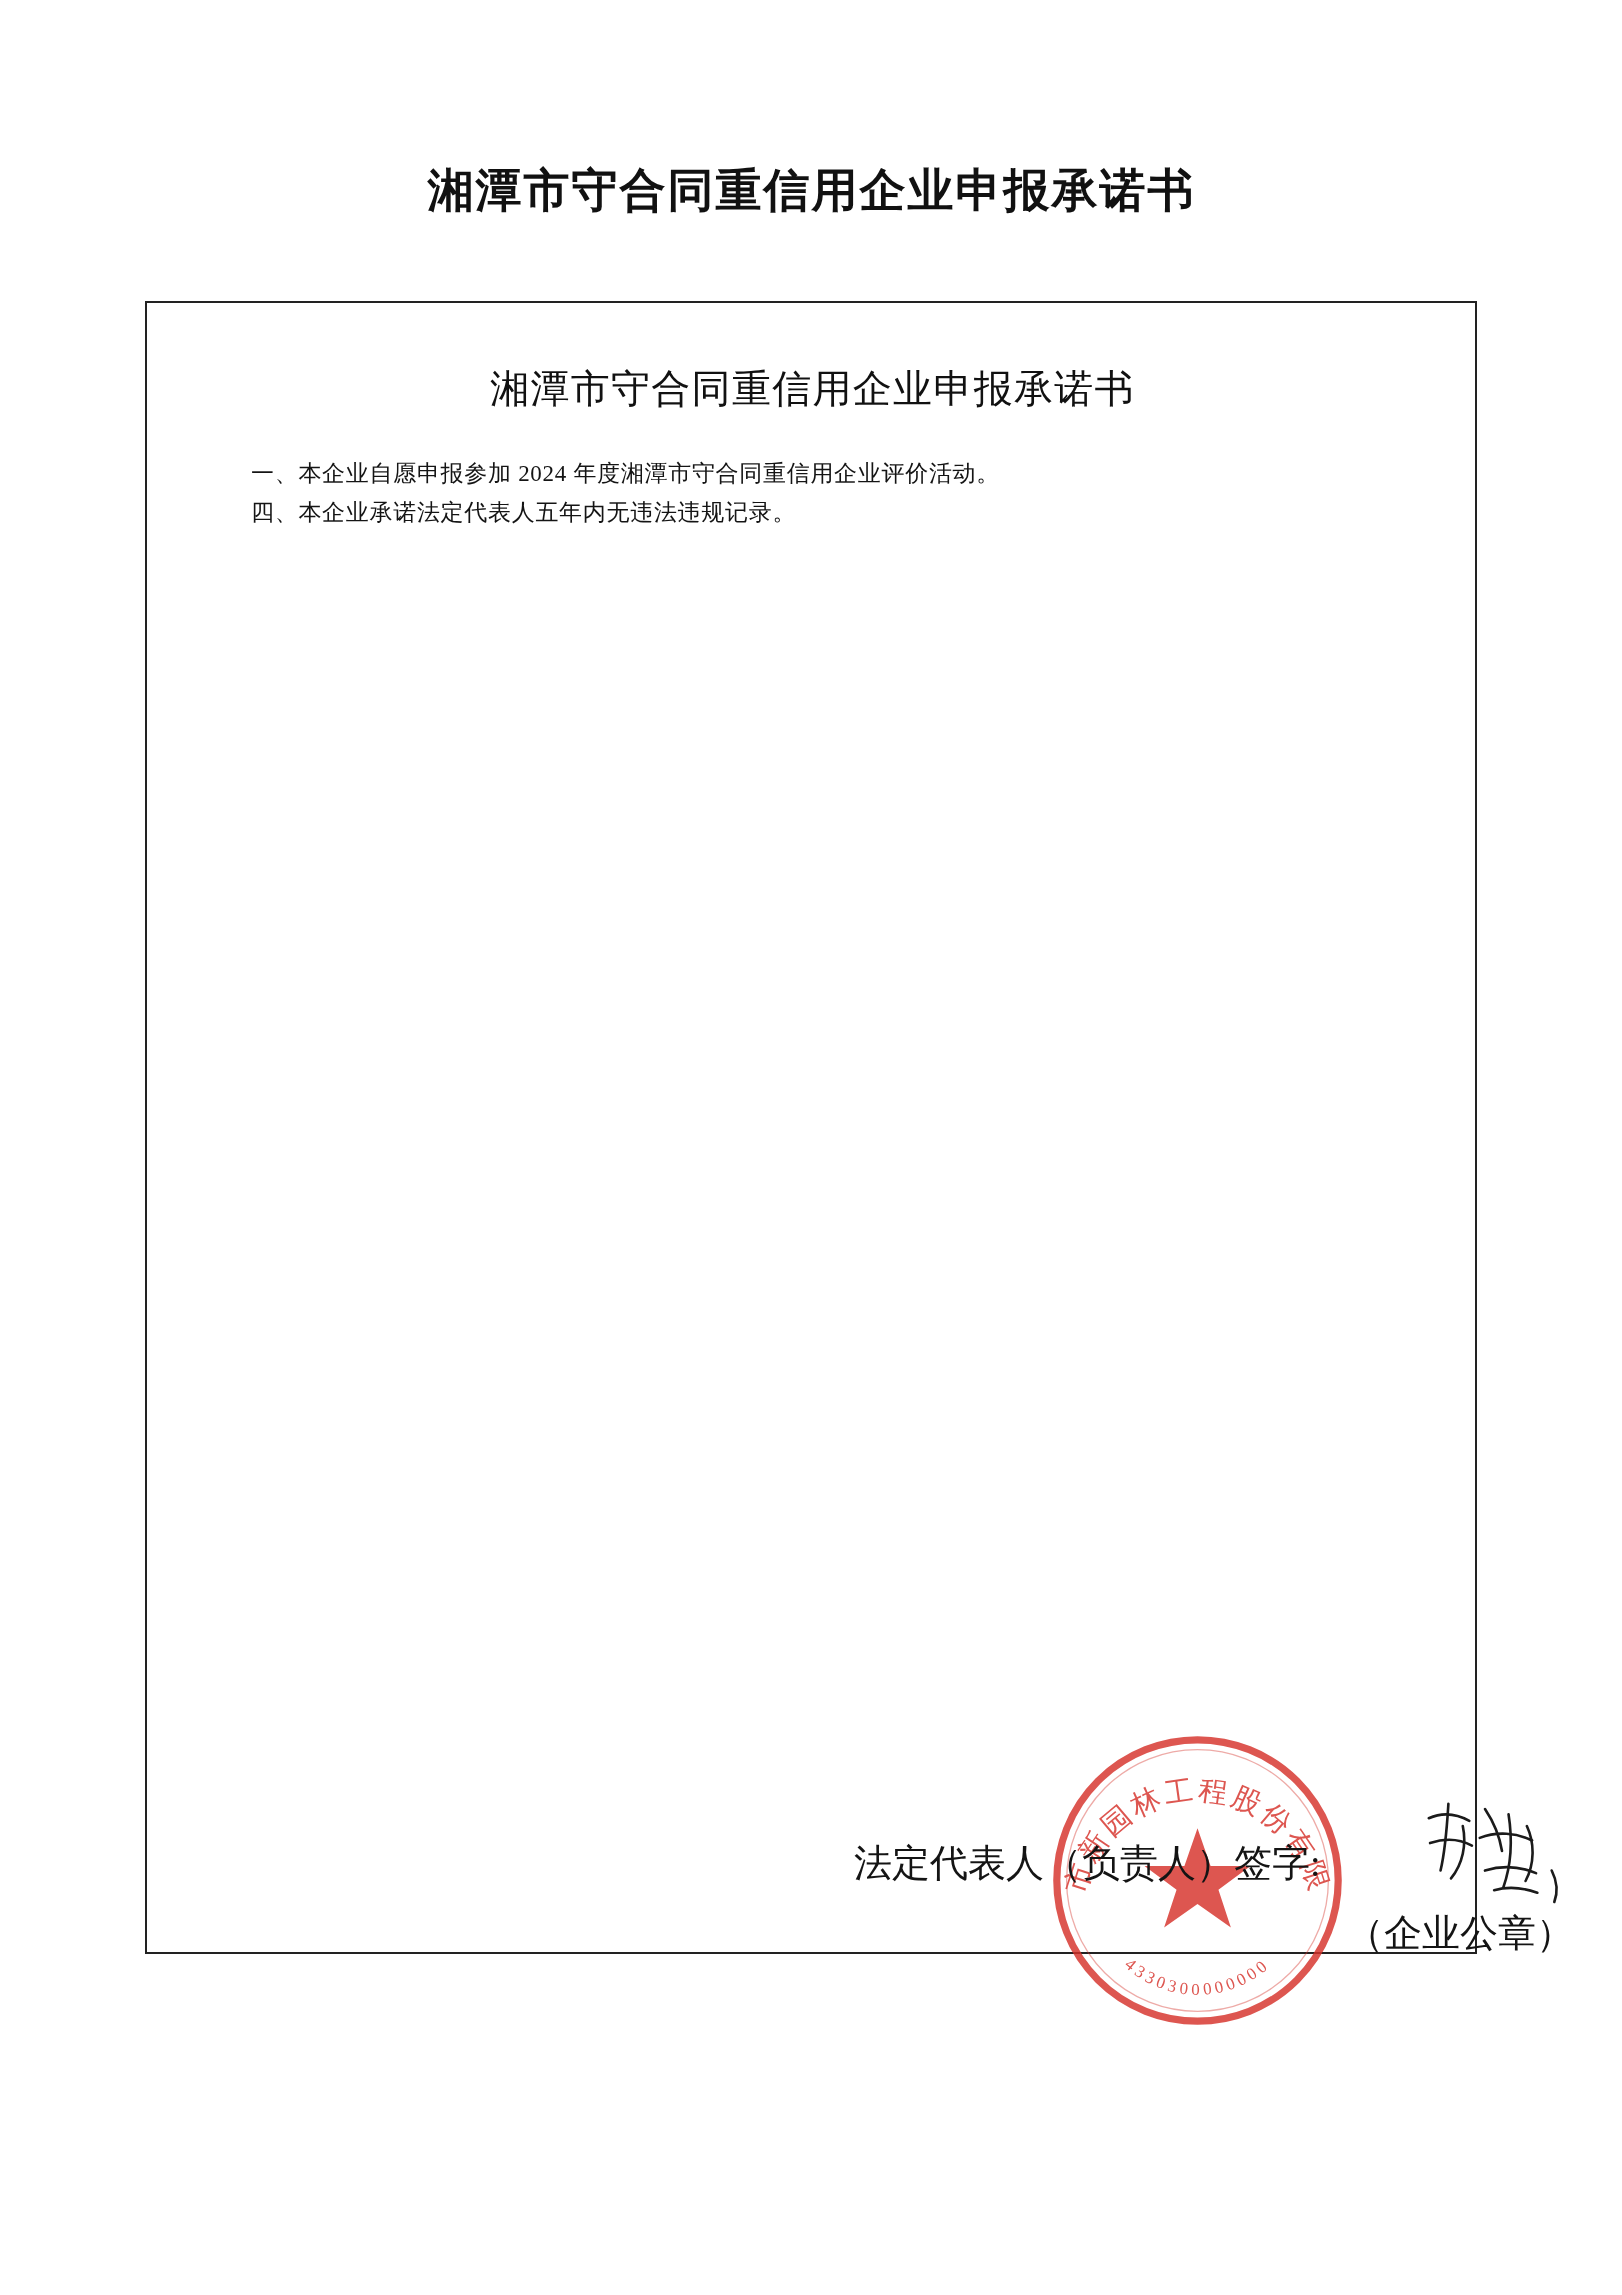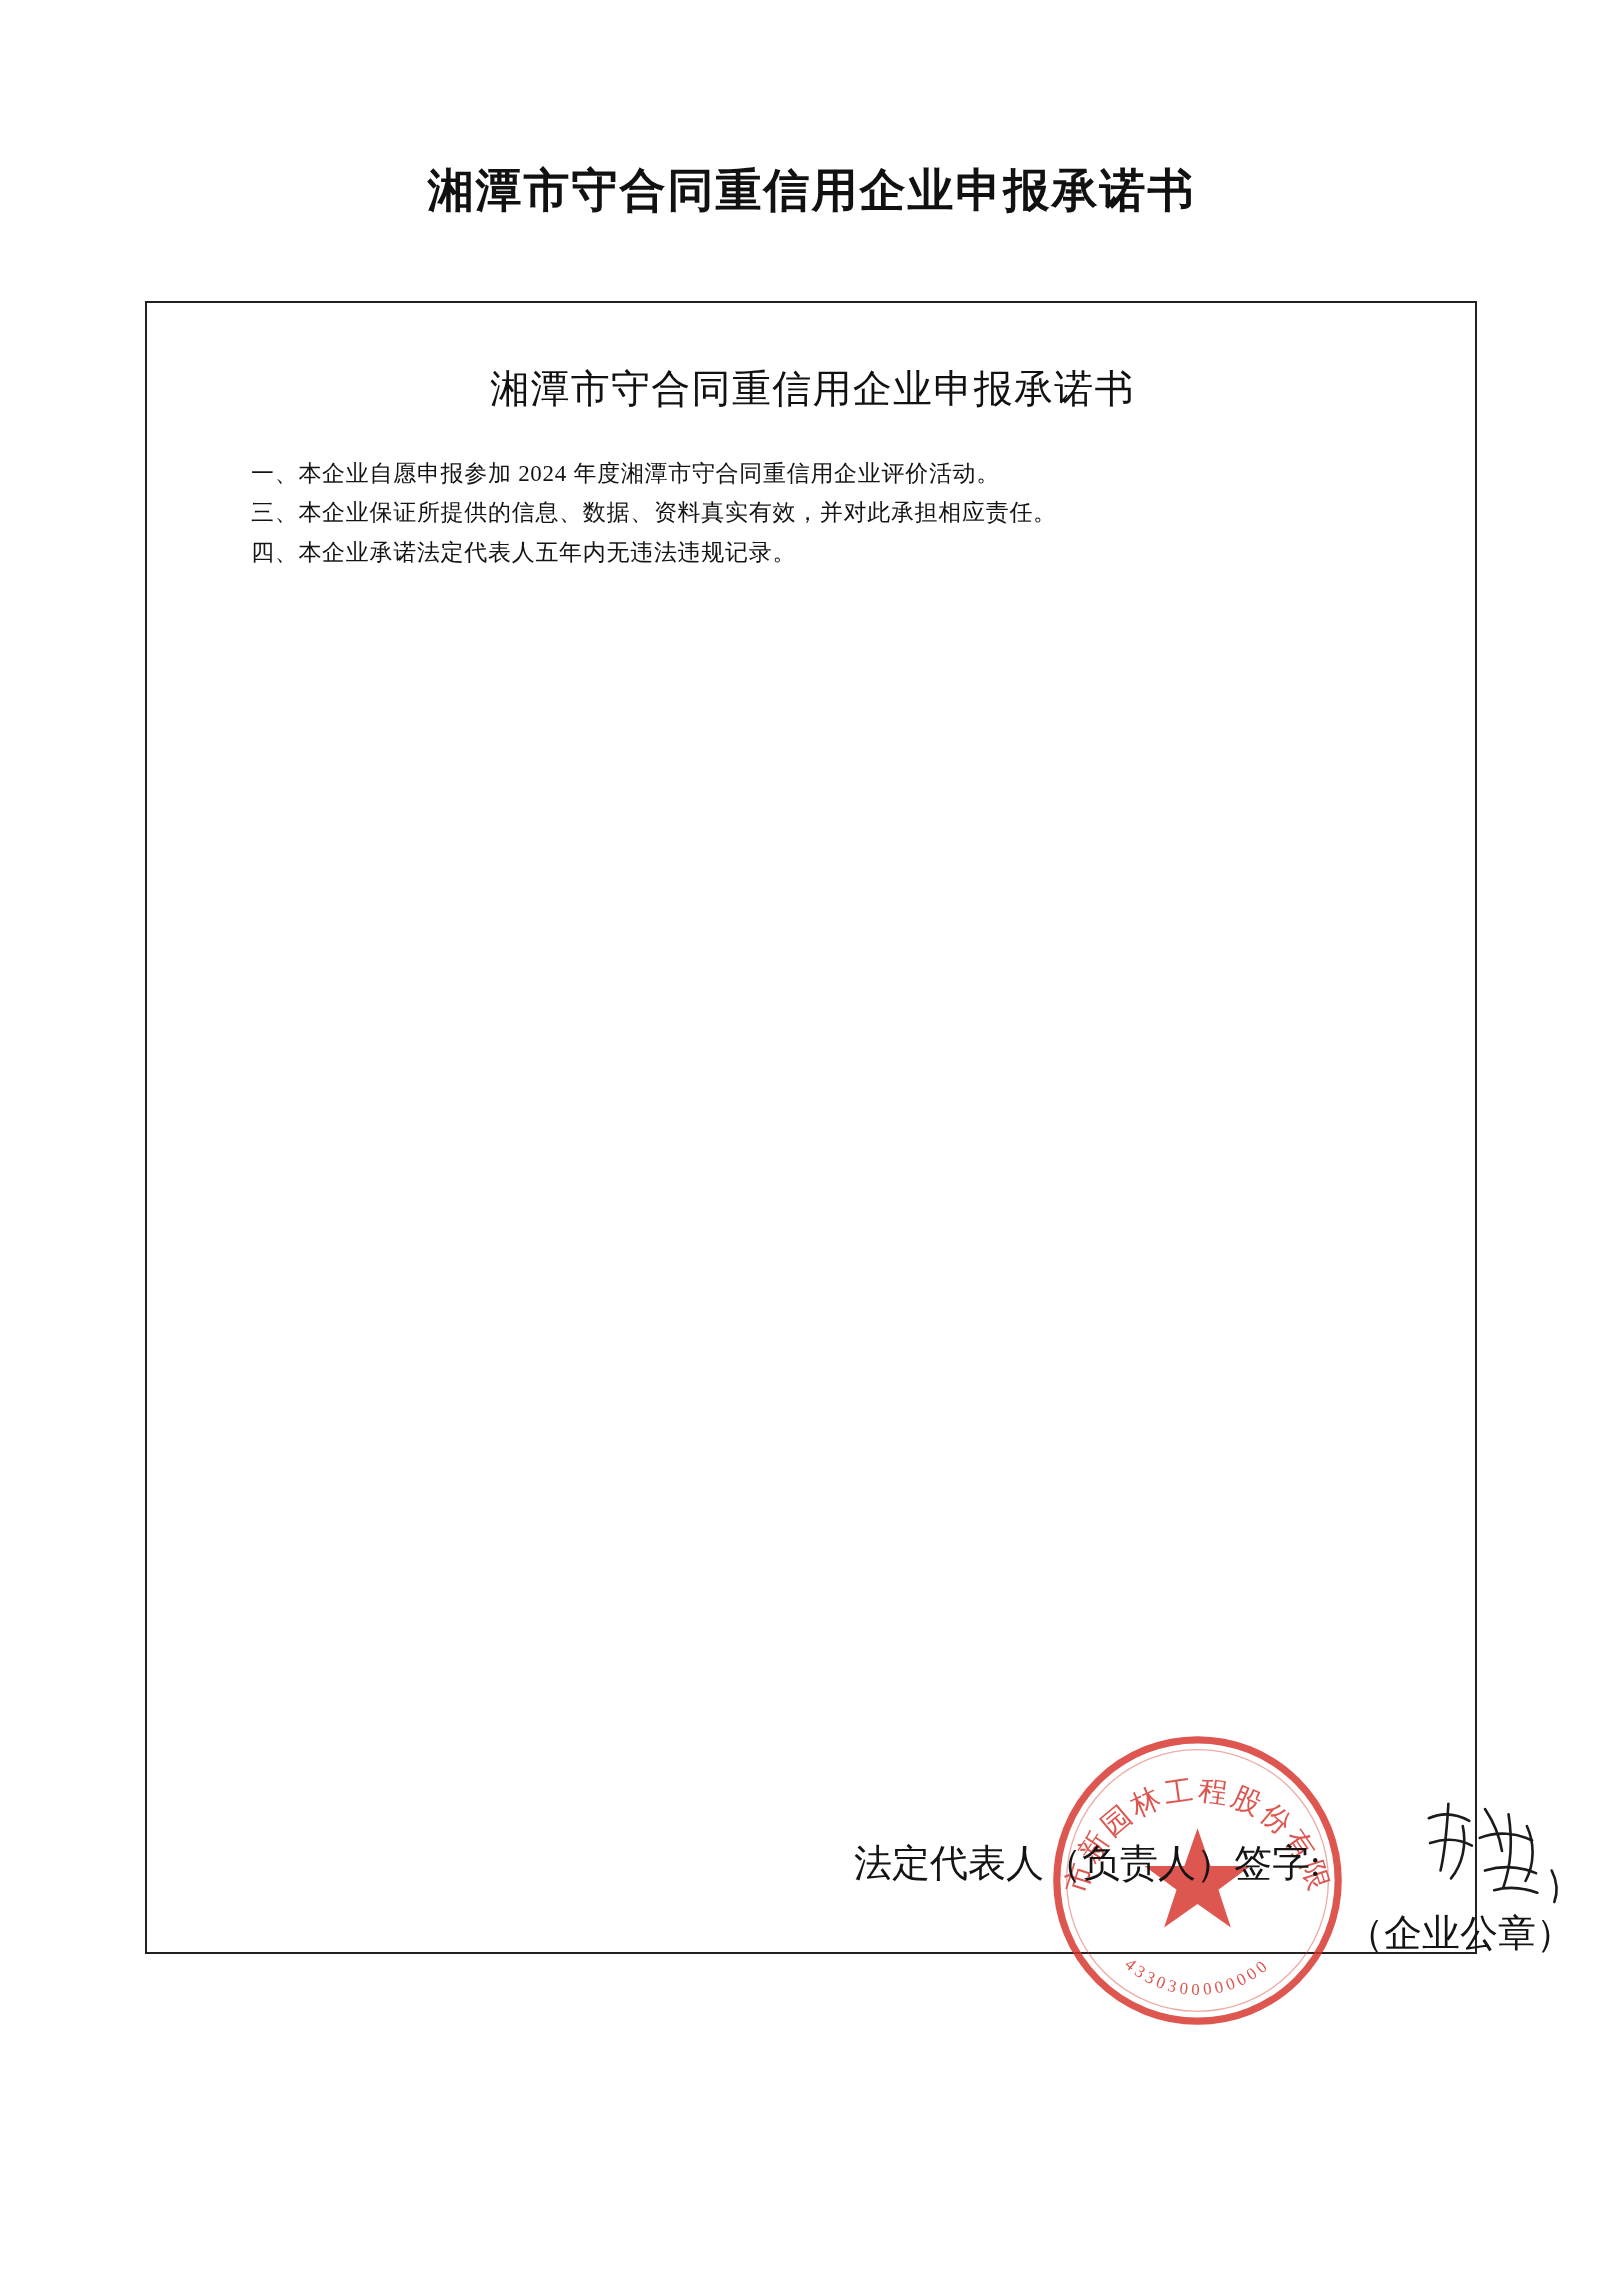--- a/index.html
+++ b/index.html
@@ -107,21 +107,20 @@
 
 <div class="page">
 
   <div class="doc-title">湘潭市守合同重信用企业申报承诺书</div>
 
   <div class="frame">
     <div class="inner">
       <div class="inner-title">湘潭市守合同重信用企业申报承诺书</div>
 
       <p class="para">一、本企业自愿申报参加 2024 年度湘潭市守合同重信用企业评价活动。</p>
-      <p class="para">三、本企业保证所提供的信息、数据、资料真实有效，并对此承担相应责任。</p>
       <p class="para">四、本企业承诺法定代表人五年内无违法违规记录。</p>
     </div>
 
     <div class="seal">
       <svg width="301" height="301" viewBox="0 0 460 460" xmlns="http://www.w3.org/2000/svg">
         <g opacity="0.82">
           <circle cx="230" cy="230" r="215" fill="none" stroke="#d6312a" stroke-width="11"></circle>
           <circle cx="230" cy="230" r="200" fill="none" stroke="#d6312a" stroke-width="2" opacity="0.5"></circle>
           <path d="M230 150 L250 208 L311 208 L262 244 L281 302 L230 266 L179 302 L198 244 L149 208 L210 208 Z" fill="#d6312a"></path>
           <path id="sealArcTop" d="M 58 250 A 175 175 0 0 1 402 250" fill="none"></path>

